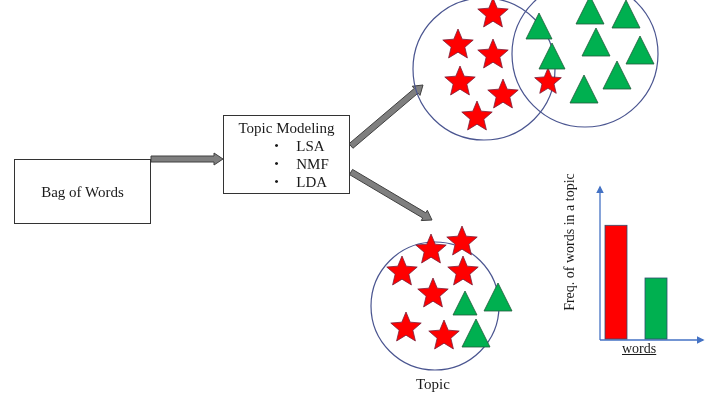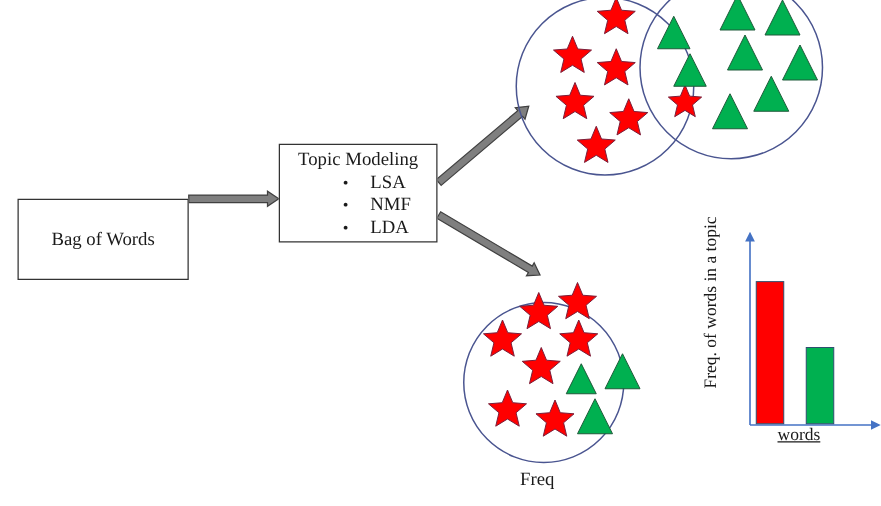--- a/index.html
+++ b/index.html
@@ -89,15 +89,15 @@
       <span class="bullet">•</span>
       <span>NMF</span>
     </li>
     <li>
       <span class="bullet">•</span>
       <span>LDA</span>
     </li>
   </ul>
 </div>
 
-<div class="label-topic">Freq</div>
+<div class="label-topic">Topic</div>
 <div class="label-words">words</div>
 <div class="label-ylabel">Freq. of words in a topic</div>
 
 </body></html>

